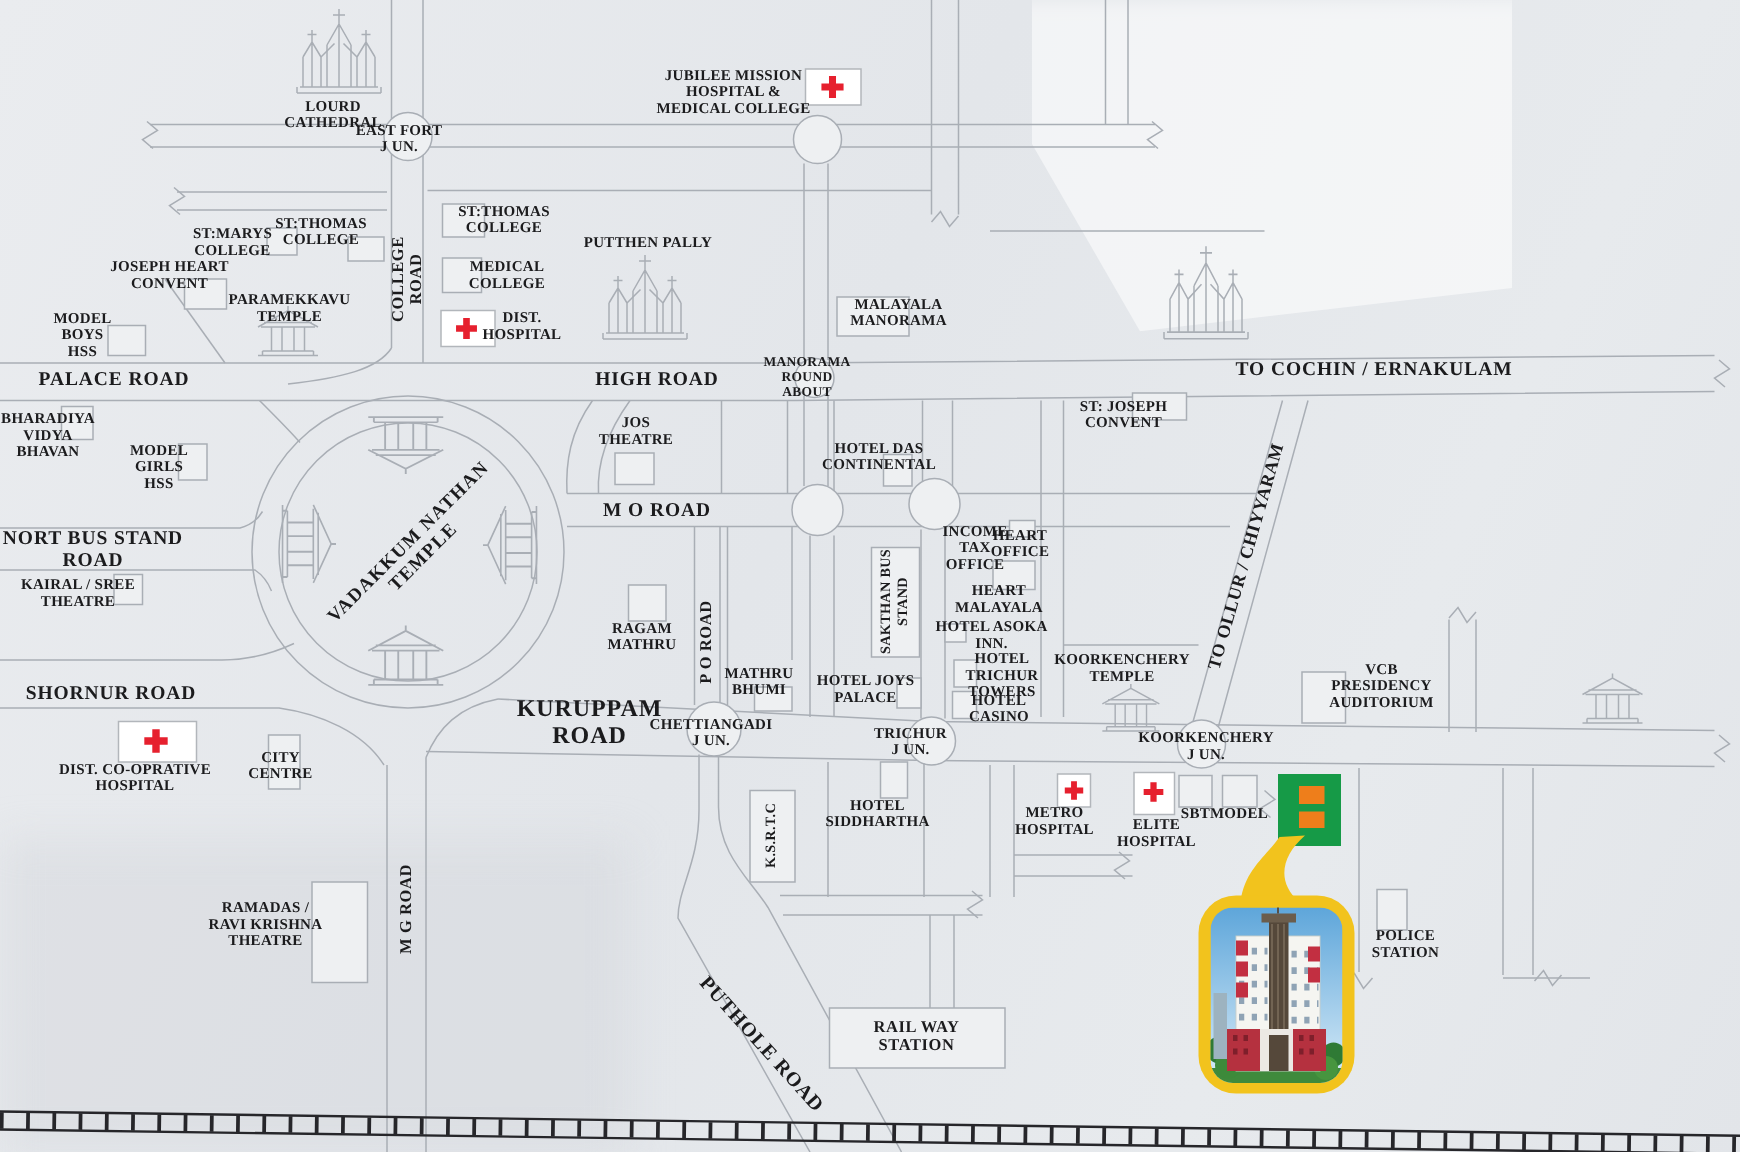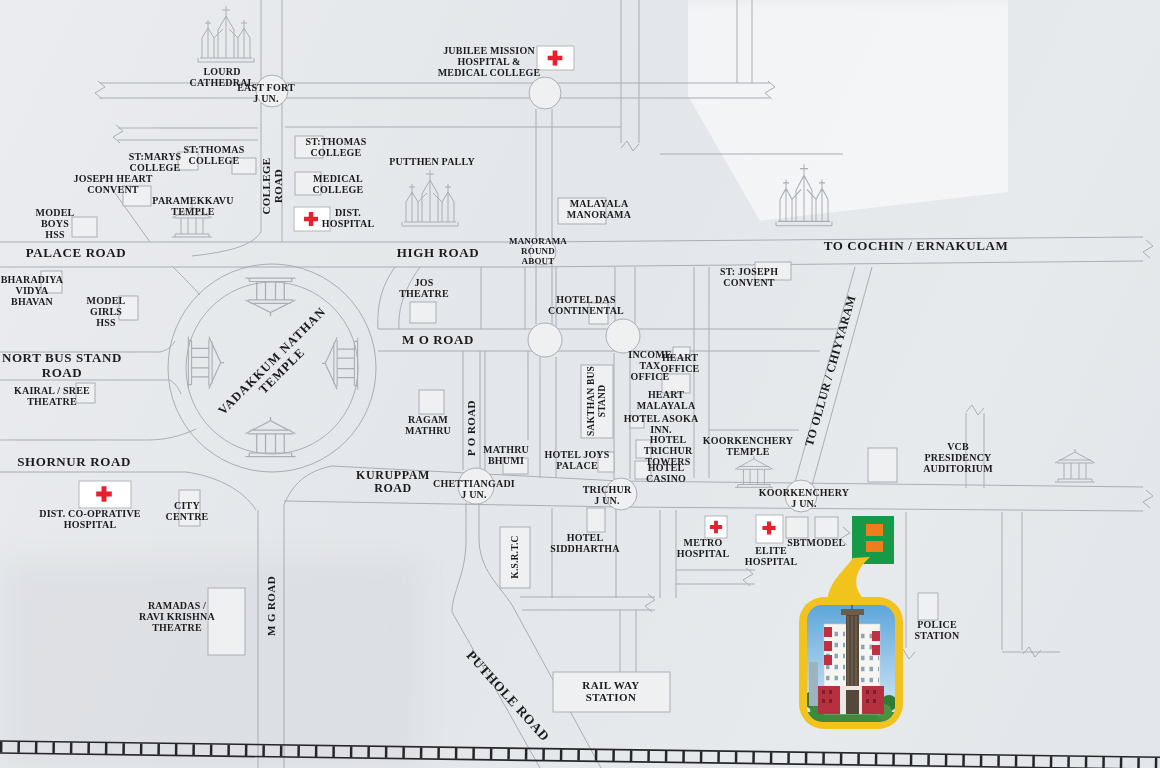--- a/index.html
+++ b/index.html
@@ -332,24 +332,24 @@
   <div class="lbl lm" style="left:428px;top:425px">RAGAM
 MATHRU</div>
   <div class="lbl md" style="left:471px;top:428px;transform:translate(-50%,-50%) rotate(-90deg)">P O ROAD</div>
   <div class="lbl lm" style="left:506px;top:455px">MATHRU
 BHUMI</div>
   <div class="lbl lm" style="left:577px;top:460px">HOTEL JOYS
 PALACE</div>
   <div class="lbl lm" style="left:748px;top:446px">KOORKENCHERY
 TEMPLE</div>
   <div class="lbl md" style="left:831px;top:371px;transform:translate(-50%,-50%) rotate(-74deg);font-size:12px">TO OLLUR / CHIYYARAM</div>
-  <div class="lbl lm" style="left:958px;top:458px">VCB
+  <div class="lbl lm" style="left:921px;top:458px">VCB
 PRESIDENCY
 AUDITORIUM</div>
-  <div class="lbl rd" style="left:393px;top:482px;font-size:12px">KURUPPAM
+  <div class="lbl rd" style="left:393px;top:482px;font-size:16px">KURUPPAM
 ROAD</div>
   <div class="lbl lm" style="left:474px;top:489px">CHETTIANGADI
 J UN.</div>
   <div class="lbl lm" style="left:607px;top:495px">TRICHUR
 J UN.</div>
   <div class="lbl lm" style="left:804px;top:498px">KOORKENCHERY
 J UN.</div>
   <div class="lbl lm" style="left:703px;top:548px">METRO
 HOSPITAL</div>
   <div class="lbl lm" style="left:771px;top:556px">ELITE

